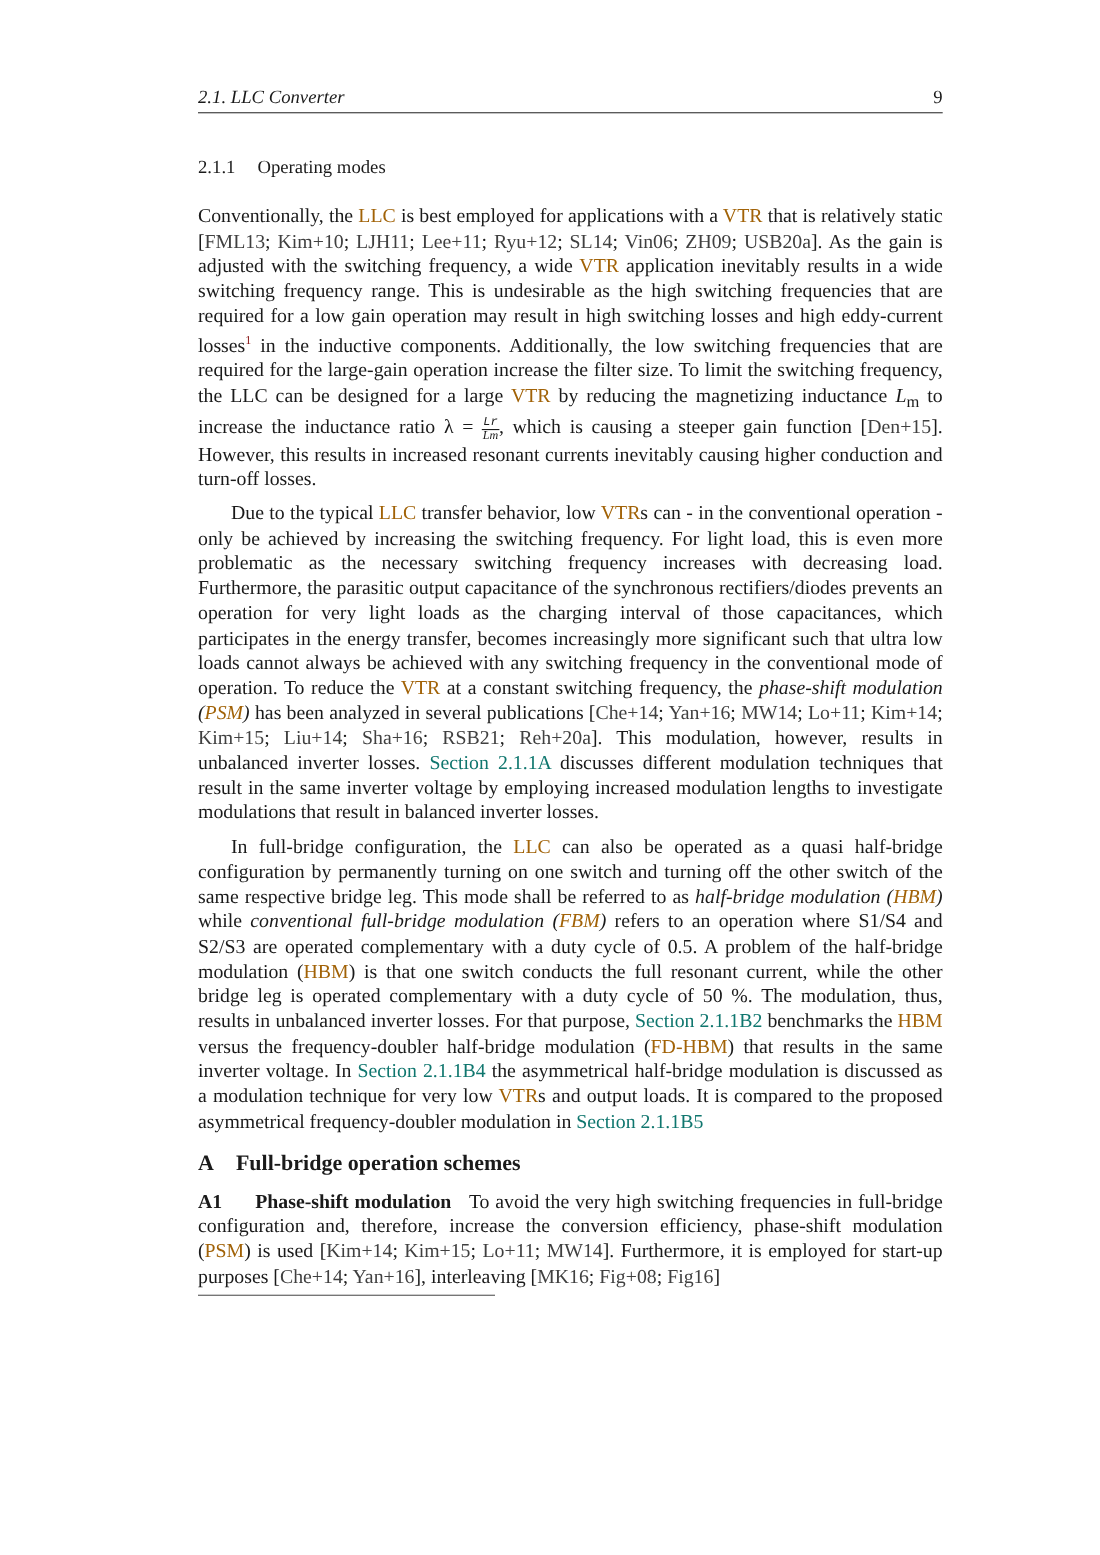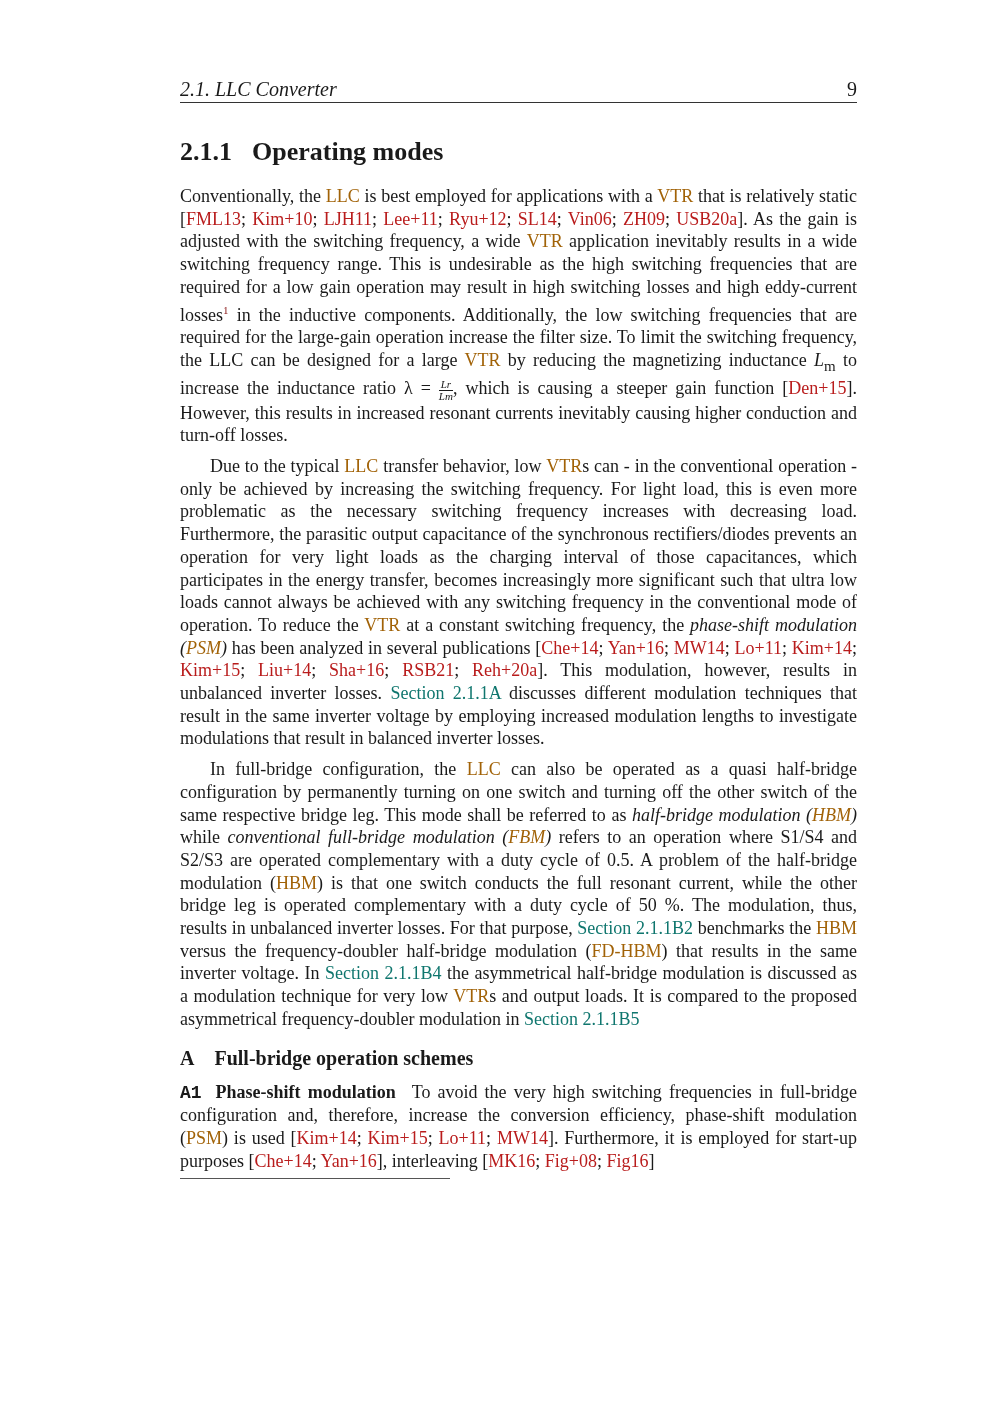--- a/index.html
+++ b/index.html
@@ -1,36 +1,36 @@
 <!DOCTYPE html>
 <html><head>
   <meta charset="utf-8">
   <style>
     html, body { margin: 0; padding: 0; background: #ffffff; }
     body { width: 1000px; height: 1414px; position: relative; overflow: hidden;
       font-family: "Liberation Serif", "DejaVu Serif", serif; color: #1a1a1a; }
     .page { position: absolute; left: 180px; top: 78px; width: 677px; }
-    .running-head { display: flex; justify-content: space-between; font-size: 20px;
+    .running-head { display: flex; justify-content: space-between; font-size: 17px;
       border-bottom: 1px solid #333; padding-bottom: 2px; height: 22px; line-height: 22px; }
     .running-head .title { font-style: italic; }
-    h2.section { font-size: 26px; font-weight: bold; margin: 34px 0 18px 0; line-height: 30px; }
+    h2.section { font-size: 17px; font-weight: normal; margin: 34px 0 18px 0; line-height: 30px; }
     h2.section .num { margin-right: 20px; }
     p { font-size: 18px; line-height: 22.7px; margin: 0; text-align: justify; hyphens: manual; }
     p.indent { text-indent: 30px; margin-top: 8px; }
     .acr { color: #a16207; }
-    .cite { color: #b91c1c; }
+    .cite { color: #404040; }
     .ref { color: #0f766e; }
     .it { font-style: italic; }
     sup.fn { color: #8b1a1a; font-size: 11px; }
     h3.sub { font-size: 20px; font-weight: bold; margin: 14px 0 10px 0; line-height: 26px; }
     h3.sub .num { margin-right: 20px; }
     .para-head { font-weight: bold; margin-right: 16px; }
-    .para-head .num { margin-right: 14px; font-family: Liberation Mono, monospace; }
+    .para-head .num { margin-right: 30px; }
     .frac { display: inline-block; vertical-align: middle; text-align: center; font-size: 11px; line-height: 11px; font-style: italic; }
-    .frac .top { display: block; border-bottom: 1px solid #1a1a1a; padding: 0 1px; }
+    .frac .top { display: block; border-bottom: 1px solid #1a1a1a; padding: 0 1px; font-family: Liberation Mono, monospace; }
     .frac .bot { display: block; }
     .footrule { width: 270px; border-top: 1px solid #555; margin-top: 6px; }
     .footnote { font-size: 15px; line-height: 19px; margin-top: 6px; padding-left: 10px; text-indent: -10px; text-align: justify; }
     .footnote sup { font-size: 10px; }
   </style>
 </head>
 <body>
 
 <div class="page">
   <div class="running-head">

